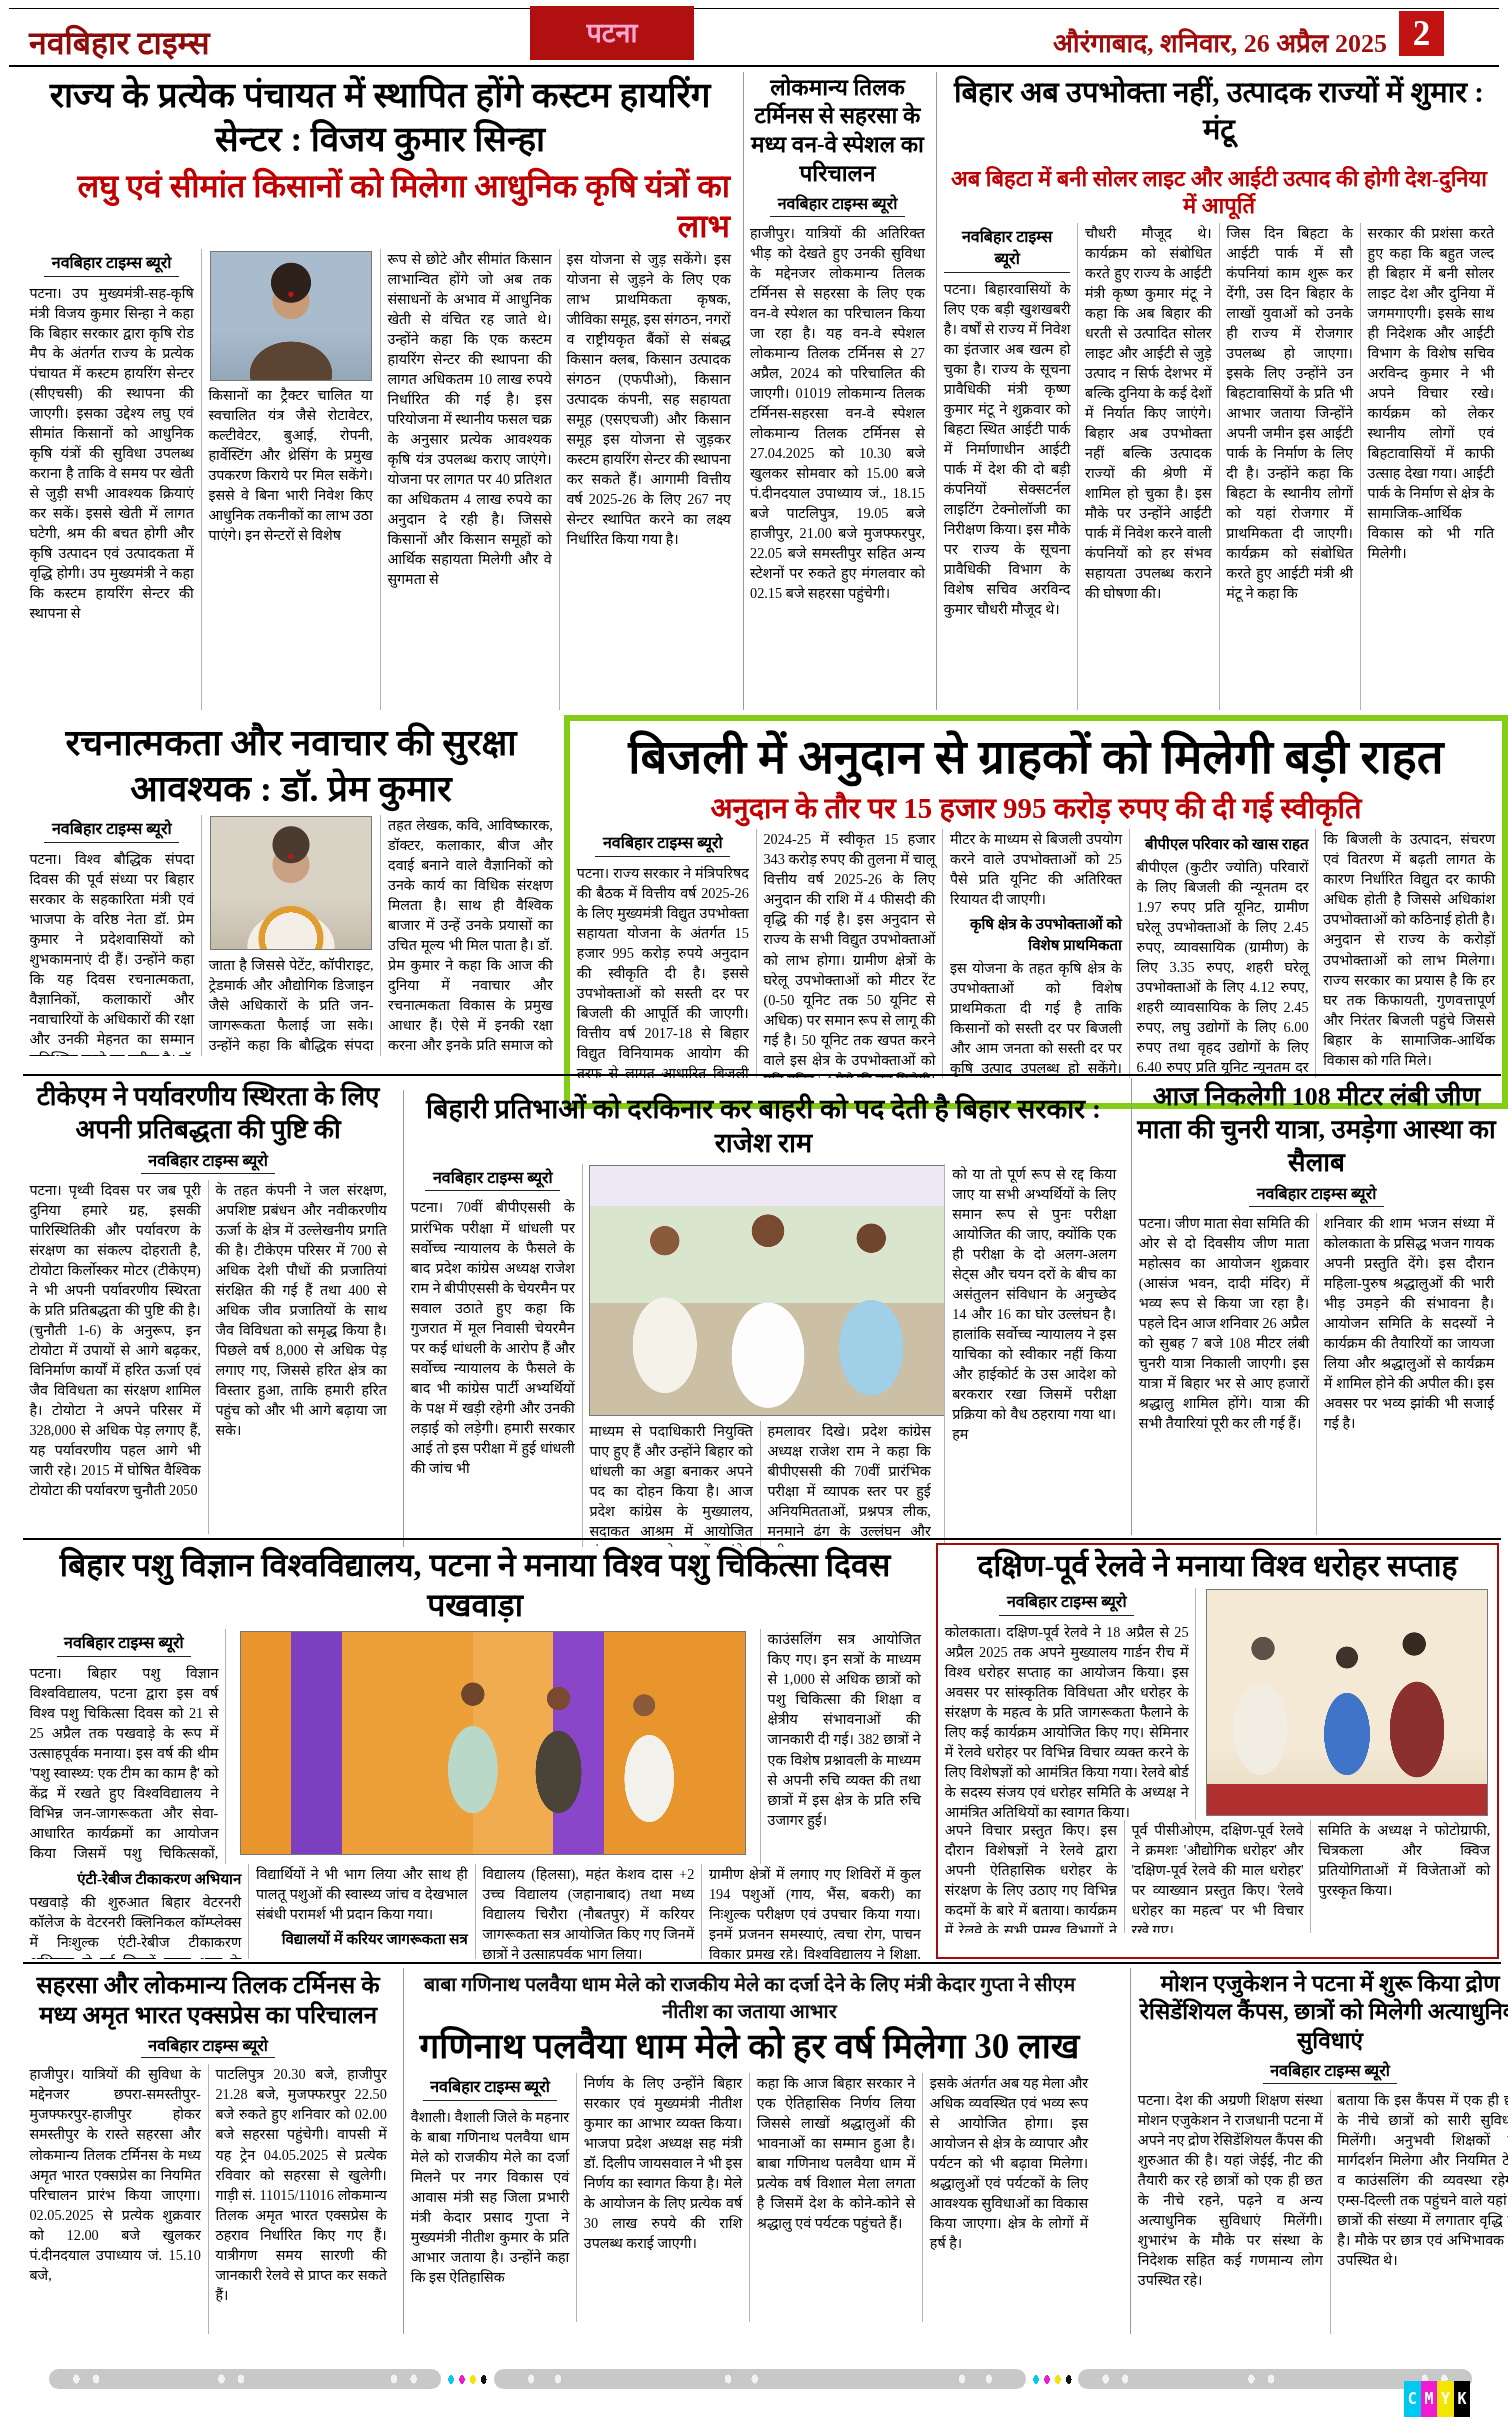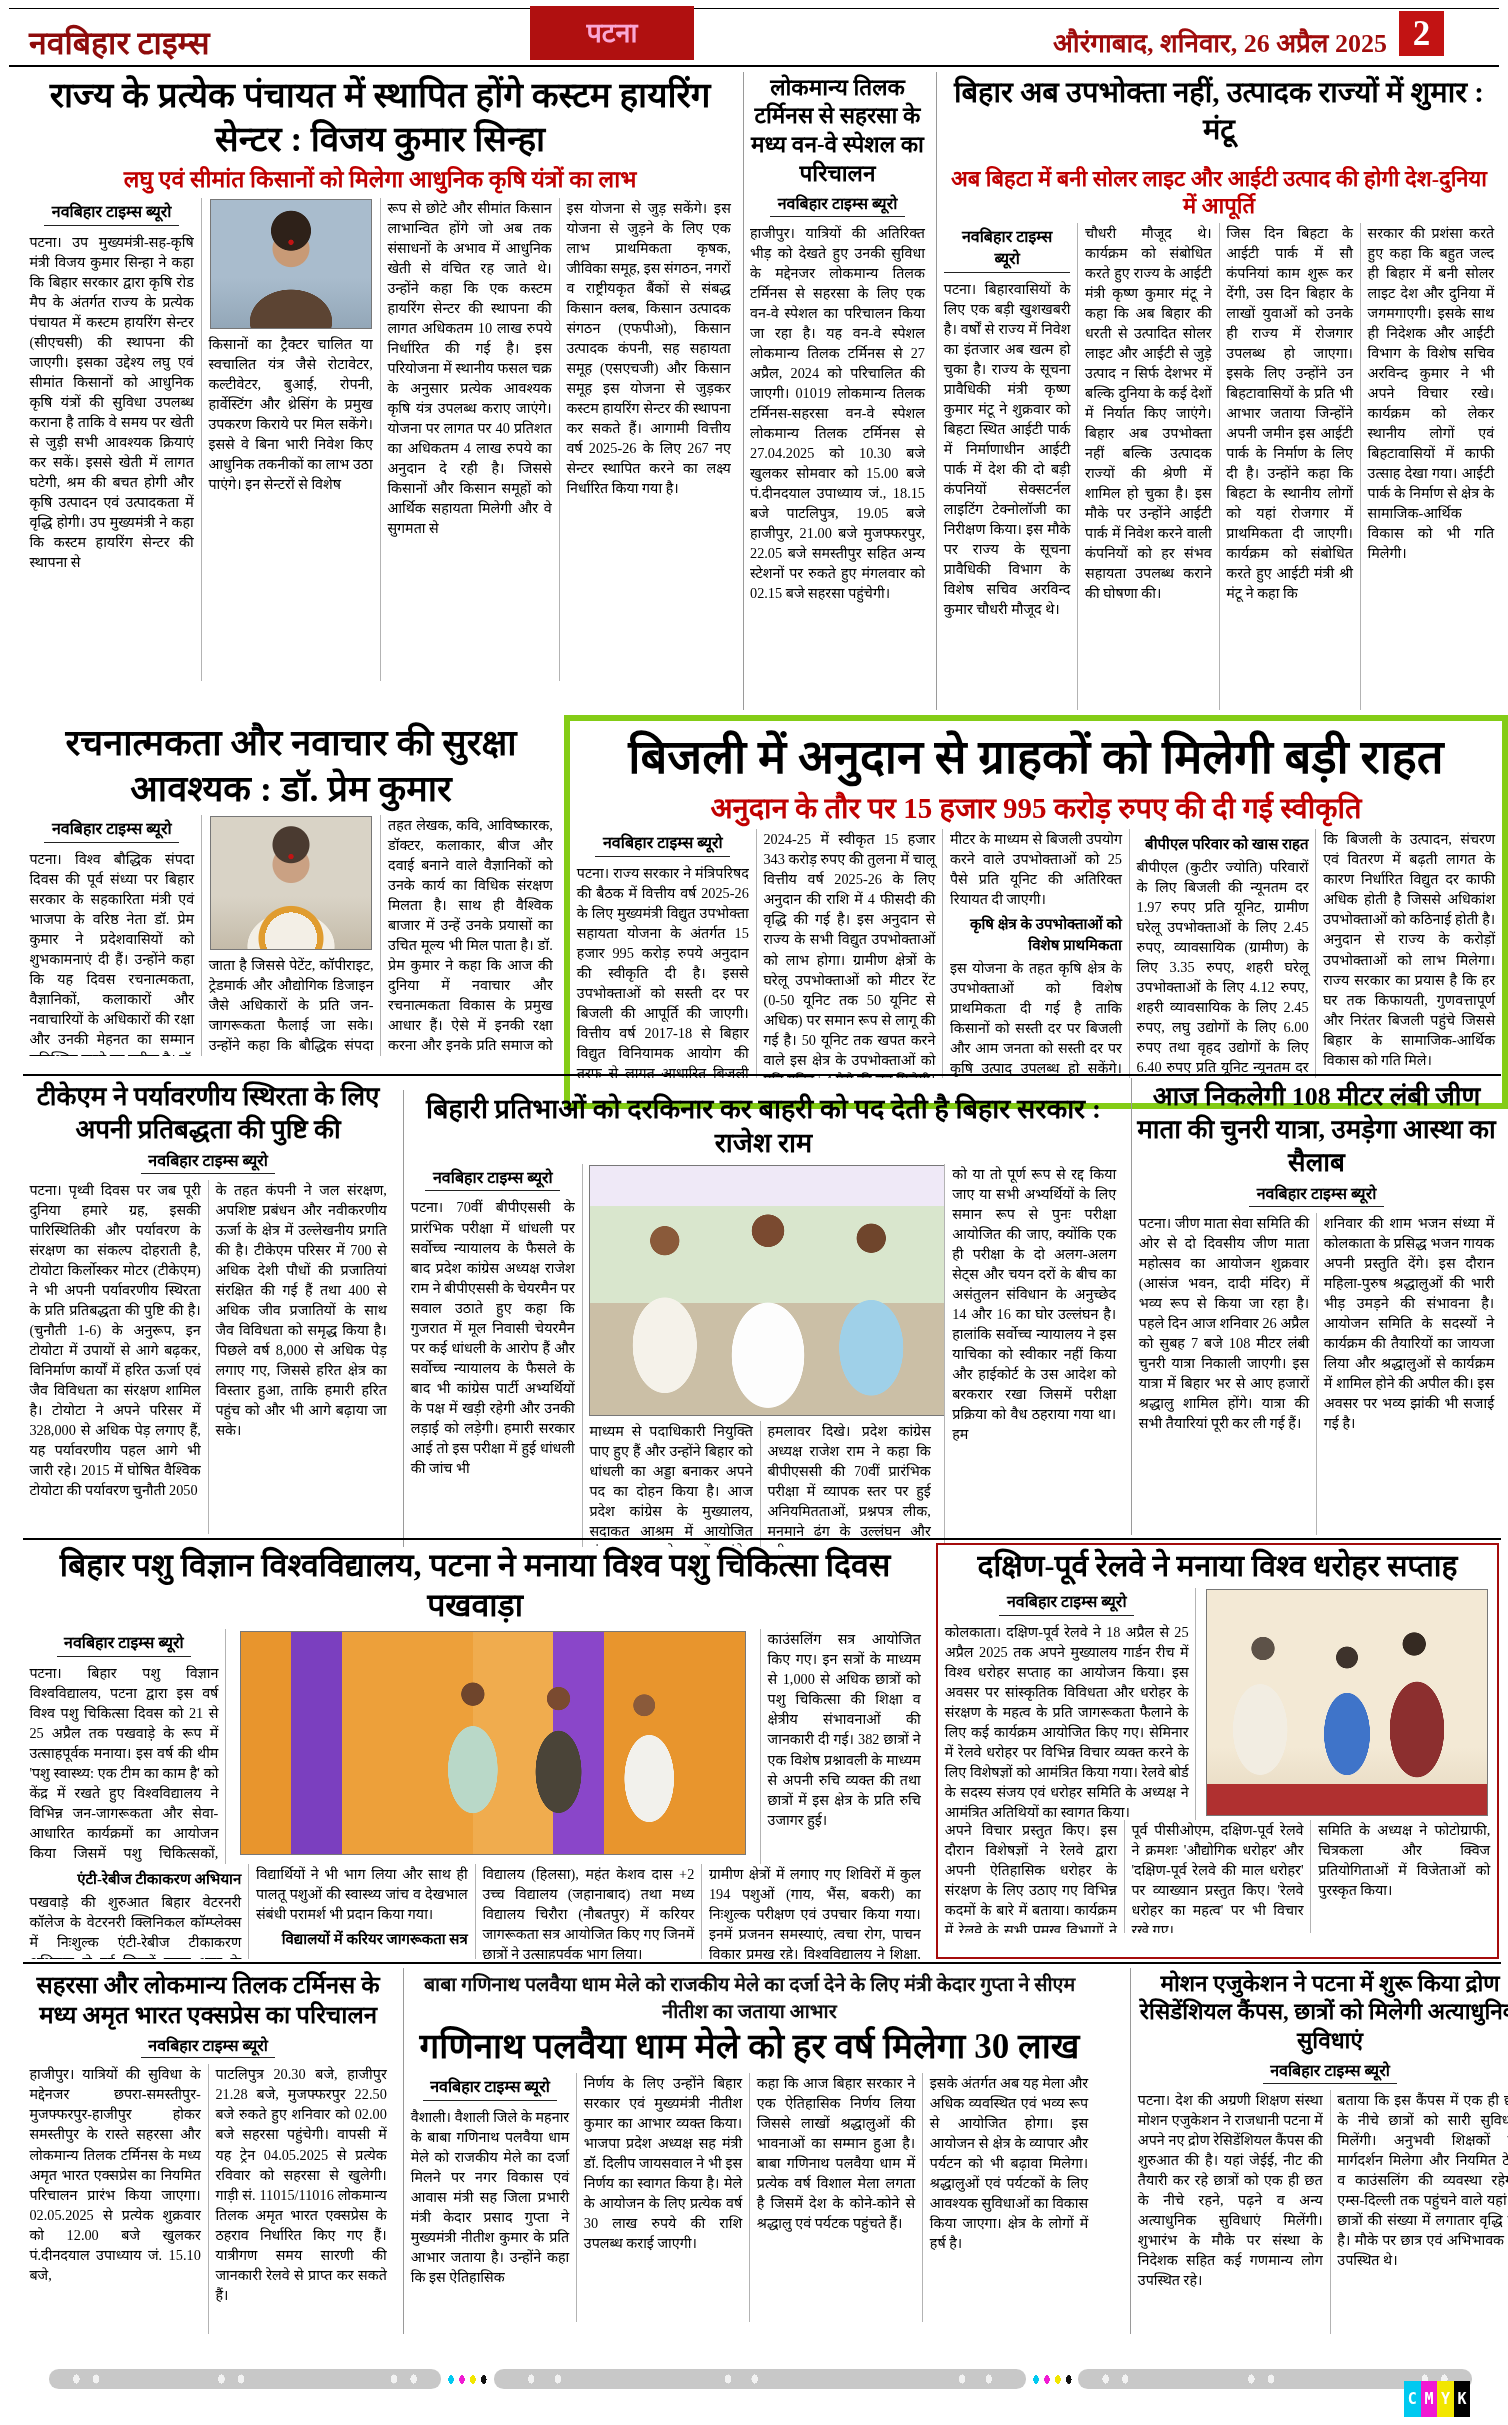--- a/index.html
+++ b/index.html
@@ -97,21 +97,21 @@
 
   <div class="topline"></div>
   <div class="paper-name">नवबिहार टाइम्स</div>
   <div class="city-box">पटना</div>
   <div class="dateline">औरंगाबाद, शनिवार, 26 अप्रैल 2025</div>
   <div class="pagenum">2</div>
   <div class="hrule" style="left:9px;top:65px;width:1490px;height:2.3px;"></div>
 
   <div class="art" style="left:22.6px;top:72px;width:715px;height:638px;">
     <div class="hl" style="font-size:35px;">राज्य के प्रत्येक पंचायत में स्थापित होंगे कस्टम हायरिंग सेन्टर : विजय कुमार सिन्हा</div>
-    <div class="sub" style="font-size:23px;">लघु एवं सीमांत किसानों को मिलेगा आधुनिक कृषि यंत्रों का लाभ</div>
+    <div class="sub" style="font-size:32px;text-align:right;">लघु एवं सीमांत किसानों को मिलेगा आधुनिक कृषि यंत्रों का लाभ</div>
     <div class="cols" style="height:483px;">
       <div class="col">
         <div class="byline">नवबिहार टाइम्स ब्यूरो</div>
         <span>पटना। उप मुख्यमंत्री-सह-कृषि मंत्री विजय कुमार सिन्हा ने कहा कि बिहार सरकार द्वारा कृषि रोड मैप के अंतर्गत राज्य के प्रत्येक पंचायत में कस्टम हायरिंग सेन्टर (सीएचसी) की स्थापना की जाएगी। इसका उद्देश्य लघु एवं सीमांत किसानों को आधुनिक कृषि यंत्रों की सुविधा उपलब्ध कराना है ताकि वे समय पर खेती से जुड़ी सभी आवश्यक क्रियाएं कर सकें। इससे खेती में लागत घटेगी, श्रम की बचत होगी और कृषि उत्पादन एवं उत्पादकता में वृद्धि होगी। उप मुख्यमंत्री ने कहा कि कस्टम हायरिंग सेन्टर की स्थापना से</span>
       </div>
       <div class="col">
         <div class="photo ph-sinha"></div>
         <span>किसानों का ट्रैक्टर चालित या स्वचालित यंत्र जैसे रोटावेटर, कल्टीवेटर, बुआई, रोपनी, हार्वेस्टिंग और थ्रेसिंग के प्रमुख उपकरण किराये पर मिल सकेंगे। इससे वे बिना भारी निवेश किए आधुनिक तकनीकों का लाभ उठा पाएंगे। इन सेन्टरों से विशेष</span>
       </div>
       <div class="col">

